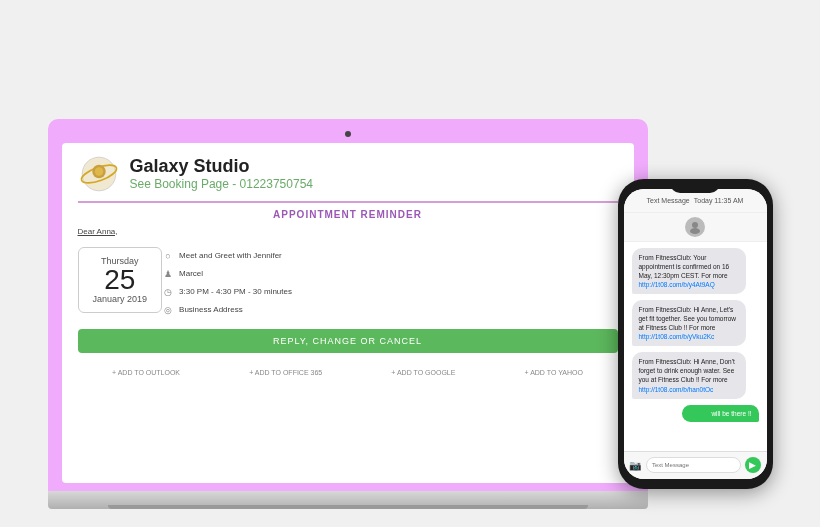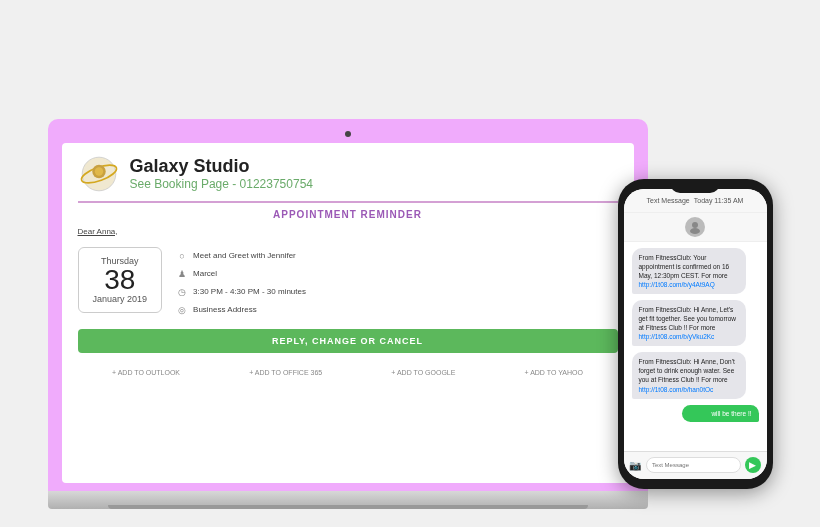--- a/index.html
+++ b/index.html
@@ -119,21 +119,20 @@
     .email-body {
       font-size: 8px;
       line-height: 1.4;
       margin-bottom: 10px;
       color: #444;
       text-decoration: underline;
     }
 
     .email-details {
       display: flex;
-      gap: 14px;
       margin-bottom: 10px;
       align-items: flex-start;
     }
 
     .date-box {
       border: 1.5px solid #ccc;
       border-radius: 6px;
       padding: 8px 14px;
       text-align: center;
       min-width: 80px;
@@ -178,21 +177,21 @@
 
     .reply-btn {
       display: block;
       width: 100%;
       background: #5cb85c;
       color: white;
       text-align: center;
       padding: 7px;
       border-radius: 4px;
       font-size: 9px;
-      font-weight: bold;
+      font-weight: normal;
       letter-spacing: 1px;
       margin-bottom: 16px;
     }
 
     .calendar-links {
       display: flex;
       justify-content: space-around;
       font-size: 7px;
       color: #888;
     }
@@ -373,21 +372,21 @@
 
           <div class="appointment-title">APPOINTMENT REMINDER</div>
 
           <div class="email-body">
             <div>Dear Anna,</div>
           </div>
 
           <div class="email-details">
             <div class="date-box">
               <div class="day-name">Thursday</div>
-              <div class="day-num">38</div>
+              <div class="day-num">25</div>
               <div class="month-year">January 2019</div>
             </div>
             <div class="detail-list">
               <div class="detail-item">
                 <span class="detail-icon">○</span>
                 <span>Meet and Greet with Jennifer</span>
               </div>
               <div class="detail-item">
                 <span class="detail-icon">♟</span>
                 <span>Marcel</span>

